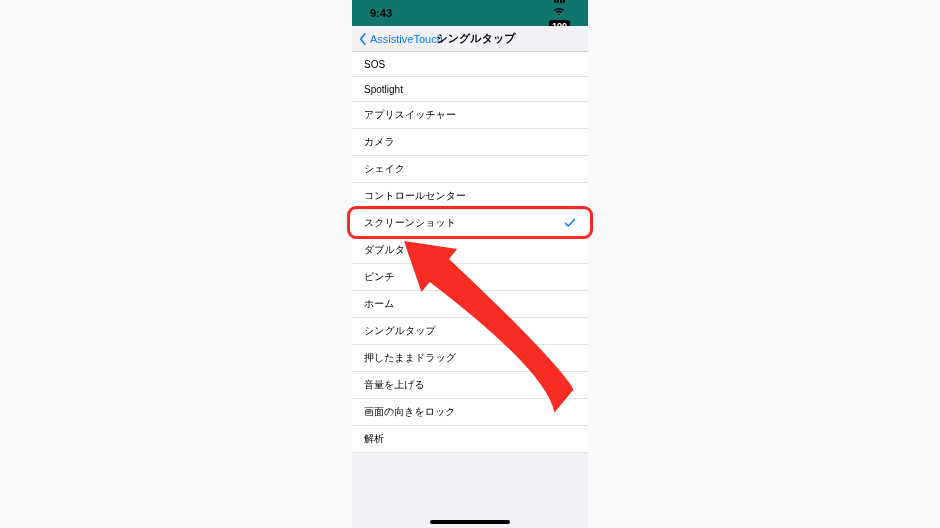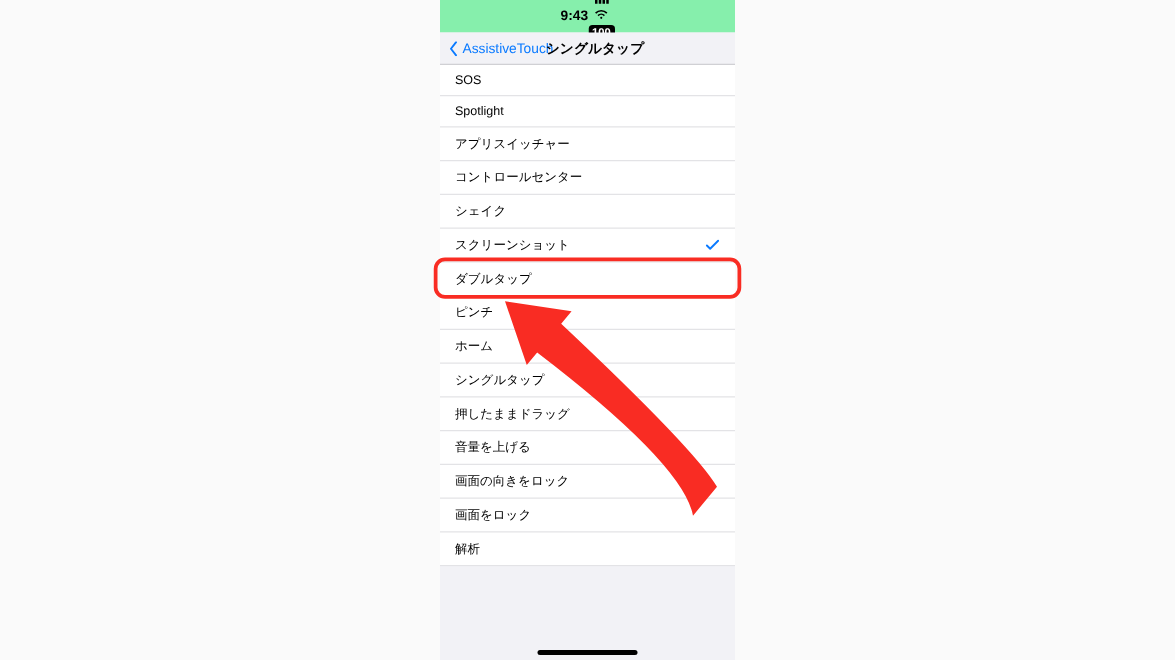--- a/index.html
+++ b/index.html
@@ -7,22 +7,22 @@
   .stage { width: 940px; height: 528px; position: relative; background: #fafafa; display:flex; justify-content:center; }
   .phone {
     width: 236px;
     height: 528px;
     background: #f2f2f6;
     position: relative;
     overflow: hidden;
   }
   .statusbar {
     height: 26px;
-    background: #86efac;
-    display:flex; align-items:center; justify-content:center;
+    background: #0f766e;
+    display:flex; align-items:center; justify-content:space-between;
     padding: 11px 18px;
     font-size: 11px; font-weight: 600; color:#000;
   }
   .status-left { }
   .status-right { display:flex; align-items:center; gap:4px;flex-direction:column; }
   .signal { display:inline-flex; align-items:flex-end; gap:1px; }
   .signal span { width:2px; background:#000; display:inline-block; }
   .signal span:nth-child(1){height:3px;}
   .signal span:nth-child(2){height:5px;}
   .signal span:nth-child(3){height:7px;}
@@ -123,24 +123,27 @@
         <div class="row">
           <span>SOS</span>
         </div>
         <div class="row">
           <span>Spotlight</span>
         </div>
         <div class="row">
           <span>アプリスイッチャー</span>
         </div>
         <div class="row">
-          <span>コントロールセンター</span>
+          <span>カメラ</span>
         </div>
         <div class="row">
           <span>シェイク</span>
+        </div>
+        <div class="row">
+          <span>コントロールセンター</span>
         </div>
         <div class="row selected">
           <span>スクリーンショット</span>
           <span class="check">
             <svg viewBox="0 0 16 16">
               <path d="M2 8.5l3.5 3.5L14 3.5" fill="none" stroke="#0a7aff" stroke-width="2" stroke-linecap="round" stroke-linejoin="round"></path>
             </svg>
           </span>
         </div>
         <div class="row">
@@ -158,23 +161,20 @@
         <div class="row">
           <span>押したままドラッグ</span>
         </div>
         <div class="row">
           <span>音量を上げる</span>
         </div>
         <div class="row">
           <span>画面の向きをロック</span>
         </div>
         <div class="row">
-          <span>画面をロック</span>
-        </div>
-        <div class="row">
           <span>解析</span>
         </div>
       </div>
 
     <div class="homebar"></div>
   </div>
 
   <div class="highlight" id="hl" style="left: 347px; top: 206px; width: 246px; height: 33px; border-color: rgb(249, 44, 35);"></div>
   <svg class="arrow" id="arrow" width="240.00000000000006" height="220" style="left: 373.92px; top: 221px;">
     <defs></defs>

